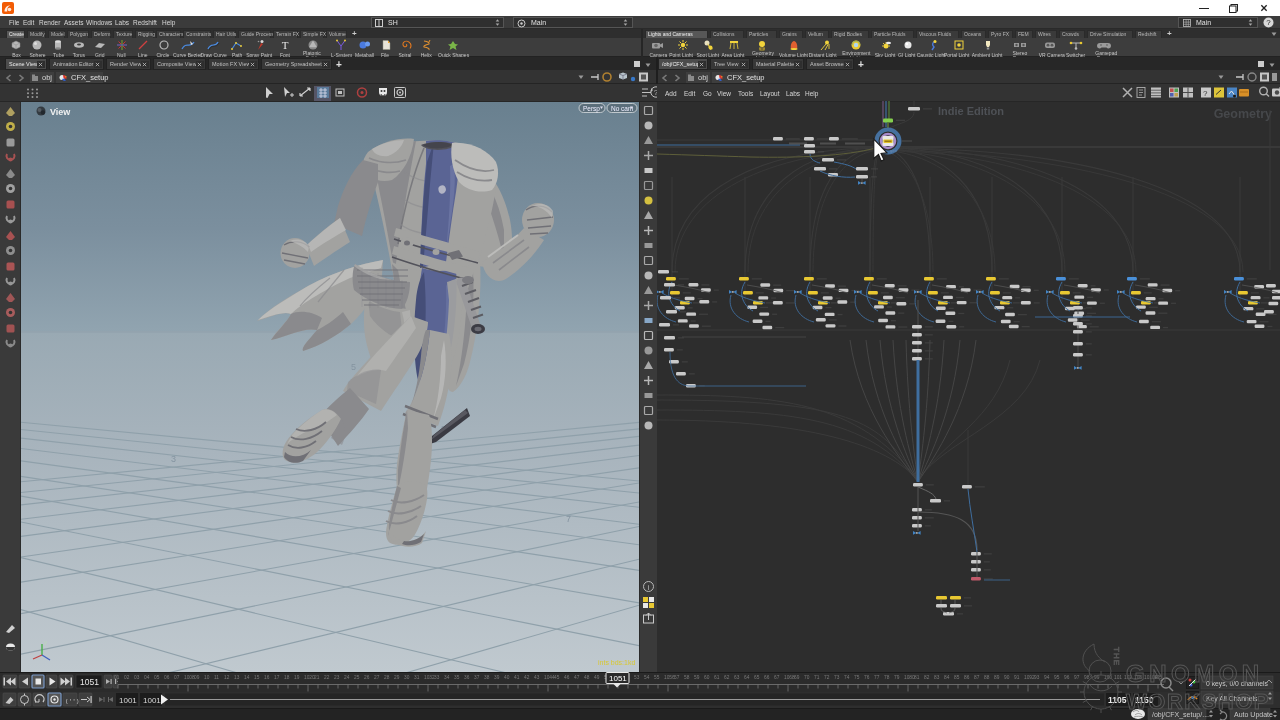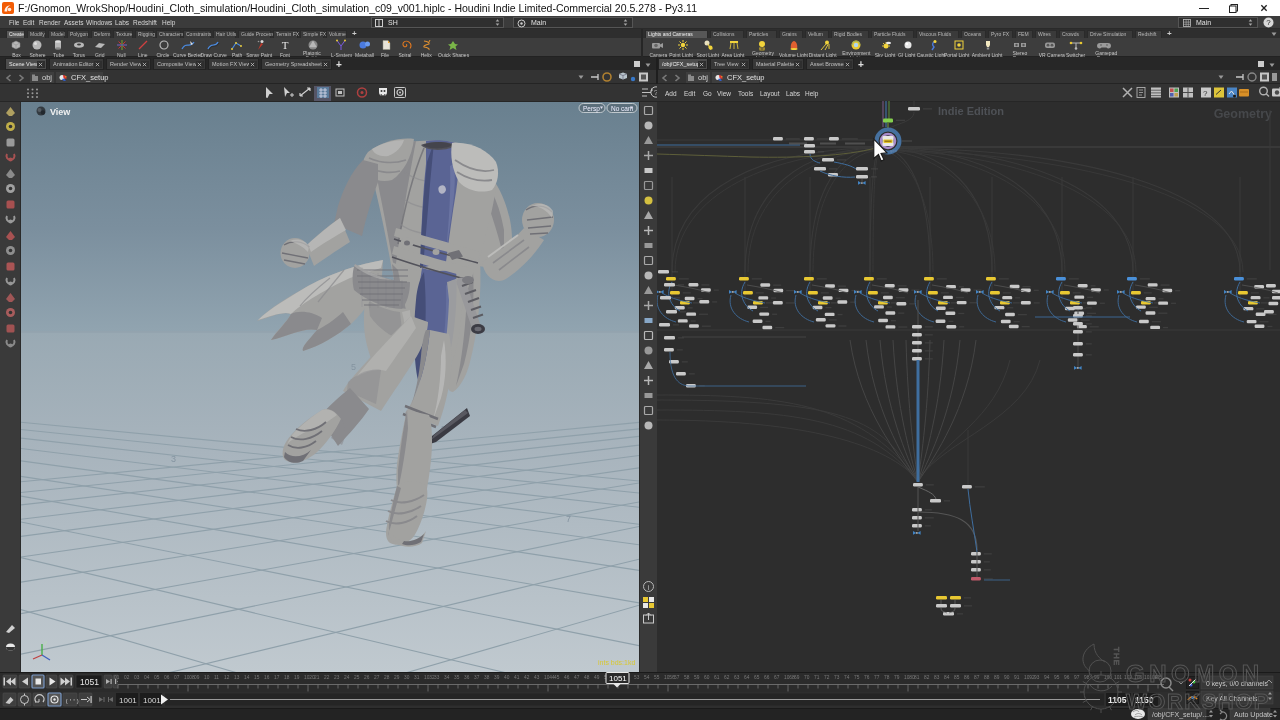--- a/index.html
+++ b/index.html
@@ -9,21 +9,20 @@
 .tx { white-space:nowrap; }
 </style></head><body>
 <div id="root">
 
 <div class="abs" style="left:0px;top:0px;width:1280px;height:16px;background:#ffffff;"></div>
 <svg class="abs" style="left:2px;top:2px" width="12" height="12" viewBox="0 0 12 12">
       <rect x="0" y="0" width="12" height="12" rx="2" fill="#f25c05"></rect>
       <path d="M2.5 9.5 C2.5 5.5 5 3.5 8.5 3.2 C6 4.5 5 6 5.2 9.5 Z" fill="#fff" opacity="0.9"></path>
       <circle cx="7.5" cy="7.5" r="1.8" fill="#fff" opacity="0.85"></circle>
     </svg>
-<div class="abs tx" style="left:18px;top:2px;font-size:10.5px;color:#111;font-weight:normal;">F:/Gnomon_WrokShop/Houdini_Cloth_simulation/Houdini_Cloth_simulation_c09_v001.hiplc - Houdini Indie Limited-Commercial 20.5.278 - Py3.11</div>
 <div class="abs" style="left:1199px;top:7.5px;width:10px;height:1.6px;background:#222;"></div>
 <svg class="abs" style="left:1229px;top:3.5px" width="9" height="9" viewBox="0 0 9 9">
       <rect x="2" y="0.5" width="6.5" height="6.5" fill="none" stroke="#222" stroke-width="1"></rect>
       <rect x="0.5" y="2" width="6.5" height="6.5" fill="#fff" stroke="#222" stroke-width="1"></rect>
     </svg>
 <svg class="abs" style="left:1260px;top:4px" width="8" height="8" viewBox="0 0 6 6">
       <path d="M1 1 L5 5 M5 1 L1 5" stroke="#222" stroke-width="1"></path>
     </svg>
 <div class="abs" style="left:0px;top:16px;width:1280px;height:13px;background:#3b3b3b;border-bottom:1px solid #2a2a2a;"></div>
 <div class="abs tx" style="left:9px;top:18.5px;font-size:6.5px;color:#d8d8d8;font-weight:normal;">File</div>

